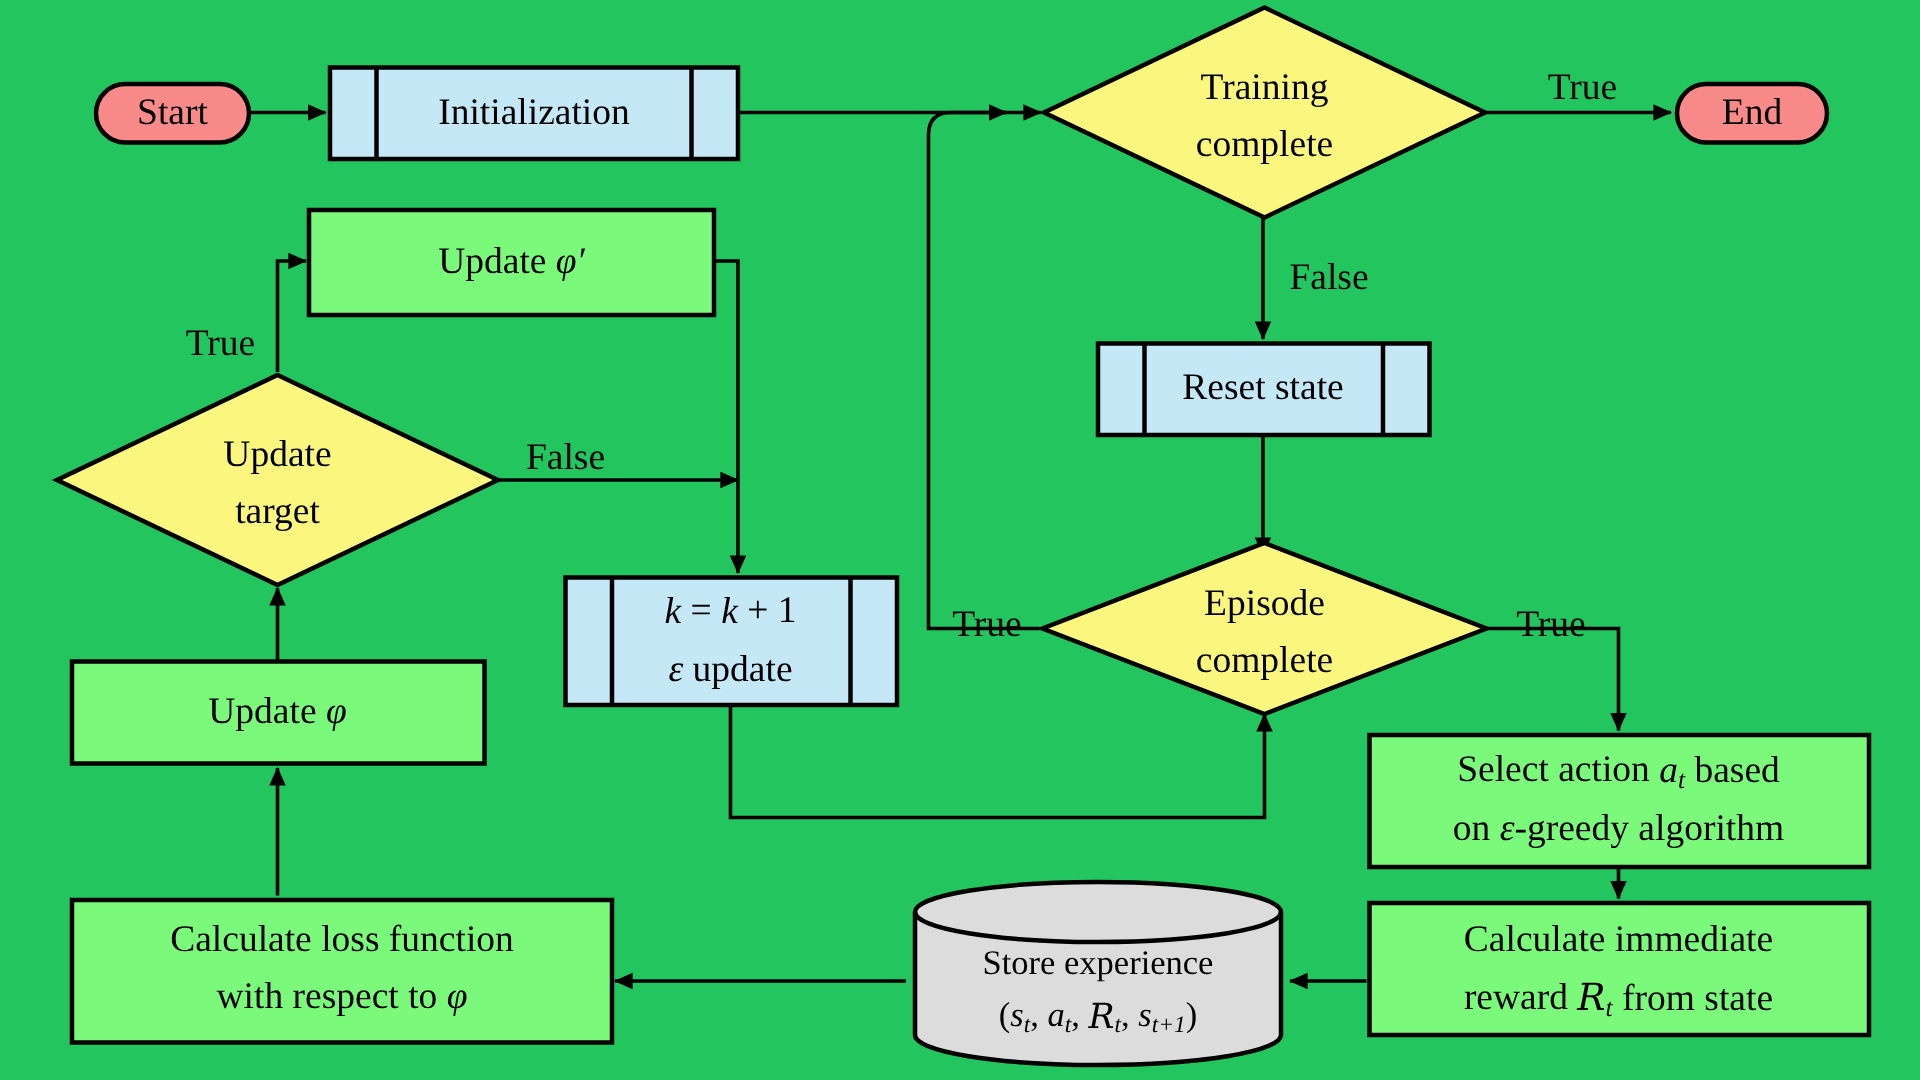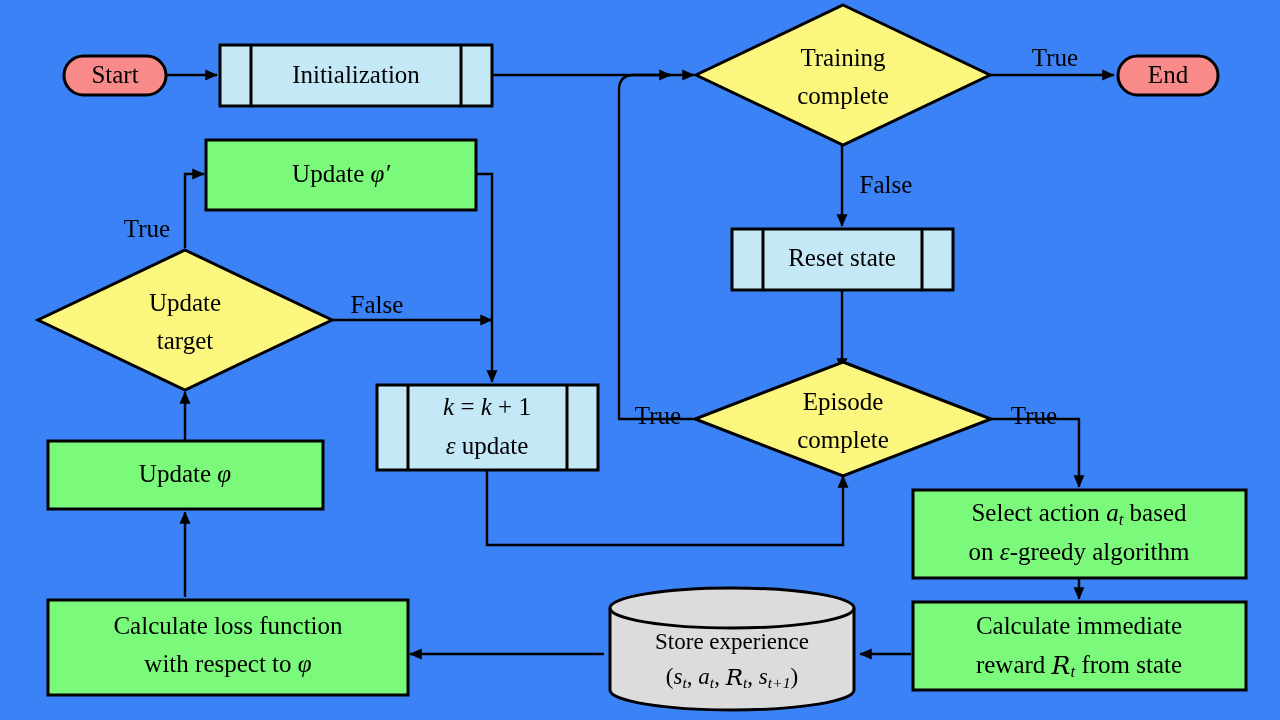--- a/index.html
+++ b/index.html
@@ -10,21 +10,21 @@
   body {
     width: 1280px;
     height: 720px;
     overflow: hidden;
     font-family: "Liberation Serif", "DejaVu Serif", serif;
   }
   #flowchart-root {
     position: relative;
     width: 1280px;
     height: 720px;
-    background: #3b82f6;
+    background: #22c55e;
   }
   svg#diagram {
     display: block;
     width: 1280px;
     height: 720px;
   }
   .shape-outline {
     stroke: #000000;
     stroke-width: 3;
     stroke-linejoin: miter;

